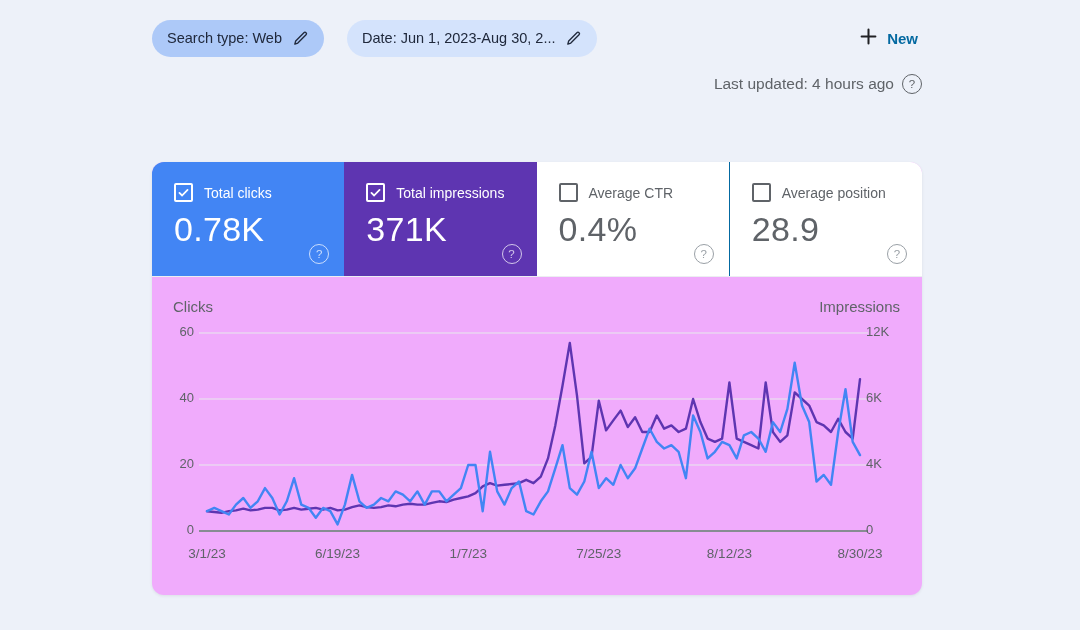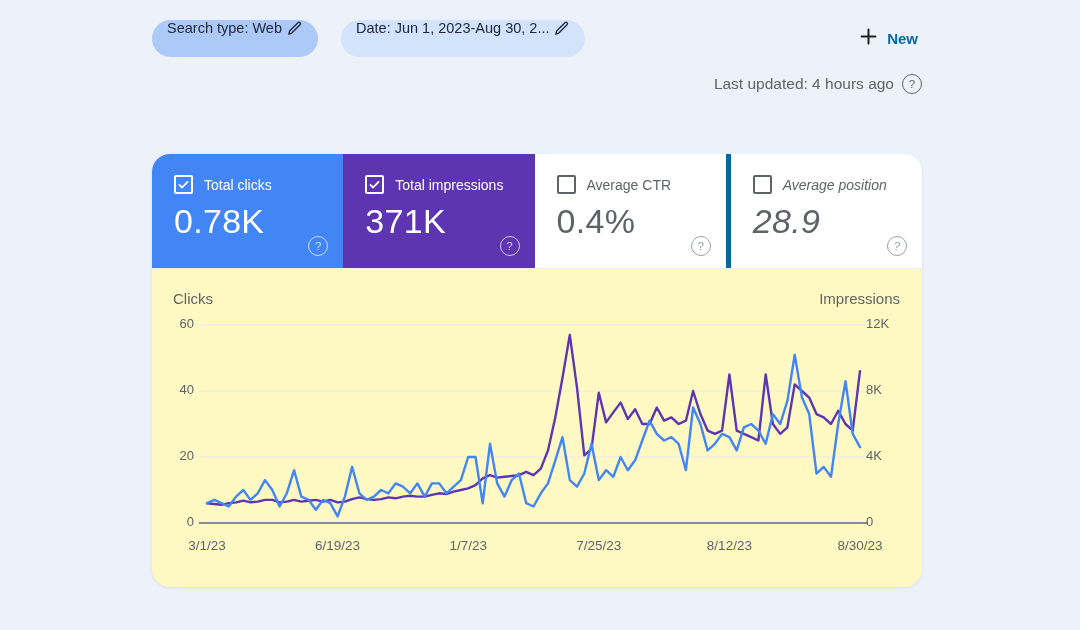--- a/index.html
+++ b/index.html
@@ -9,21 +9,21 @@
     font-family:"Liberation Sans","DejaVu Sans",sans-serif;
     -webkit-font-smoothing:antialiased;
   }
   
   .filters-row{
     position:absolute;left:152px;top:19px;width:770px;height:38px;
     display:flex;align-items:center;gap:23px;
   }
   .chip{
     height:37px;border-radius:19px;padding:0 15px;
-    display:inline-flex;gap:4px;
+    display:inline-flex;align-items:center;gap:10px;
     font-size:14.5px;font-weight:500;color:#20293c;cursor:pointer;
     white-space:nowrap;
   }
   .chip-dark{background:#adc9f8;}
   .chip-light{background:#d4e3fc;}
   .chip svg{display:block;}
   .new-button{
     margin-left:auto;display:inline-flex;align-items:center;gap:10px;
     font-size:15px;font-weight:700;color:#0369a1;cursor:pointer;padding:6px 4px;
   }
@@ -33,28 +33,28 @@
     display:flex;justify-content:flex-end;align-items:center;gap:8px;
     color:#5f6368;font-size:15.5px;
   }
   .help-circle{
     width:18px;height:18px;border-radius:50%;border:1.5px solid #5f6368;
     display:inline-flex;align-items:center;justify-content:center;
     font-size:11.5px;color:#5f6368;flex:0 0 auto;
   }
   
   .panel{
-    position:absolute;left:152px;top:154px;width:770px;height:433px;
-    background:#fef9c3;border-radius:18px;overflow:hidden;
+    position:absolute;left:152px;top:162px;width:770px;height:433px;
+    background:#f0abfc;border-radius:12px;overflow:hidden;
     box-shadow:0 1px 3px rgba(60,64,67,.10);
   }
   
   .cards-row{display:flex;height:114px;border-bottom:1px solid #eceef1;}
   .metric-card{flex:1;position:relative;padding:21px 0 0 22px;cursor:pointer;box-sizing:border-box;}
-  .metric-card.with-divider{border-left:5px solid #0369a1;font-style:italic;}
+  .metric-card.with-divider{border-left:1px solid #0369a1;}
   .card-head{display:flex;align-items:center;gap:11px;font-size:14px;}
   .cb{
     width:15px;height:15px;border:2px solid #5f6368;border-radius:2px;
     display:inline-flex;align-items:center;justify-content:center;flex:0 0 auto;
   }
   .cb svg{display:none;}
   .metric-card.checked .cb{border-color:#ffffff;}
   .metric-card.checked .cb svg{display:block;}
   .card-value{margin-top:10px;font-size:34px;line-height:1;letter-spacing:.3px;}
   .card-help{
@@ -161,21 +161,21 @@
         <line x1="47" y1="189" x2="716" y2="189" stroke="#e8eaec" stroke-width="1"></line>
         <line x1="47" y1="255" x2="716" y2="255" stroke="#878c92" stroke-width="2"></line>
         <polyline points="55.0,235.2 62.3,236.0 69.5,236.8 76.8,235.2 84.0,234.4 91.3,232.7 98.5,234.4 105.8,233.6 113.0,231.9 120.3,231.9 127.6,234.4 134.8,233.6 142.1,231.9 149.3,233.6 156.6,232.7 163.8,231.9 171.1,233.6 178.3,231.9 185.6,234.4 192.9,233.6 200.1,231.1 207.4,229.4 214.6,231.1 221.9,231.9 229.1,231.1 236.4,229.4 243.6,230.3 250.9,228.6 258.2,227.8 265.4,228.6 272.7,228.6 279.9,226.9 287.2,225.3 294.4,226.1 301.7,223.7 308.9,222.0 316.2,220.3 323.5,217.1 330.7,210.4 338.0,207.2 345.2,209.6 352.5,208.8 359.7,208.0 367.0,207.2 374.2,203.8 381.5,207.2 388.8,200.6 396.0,182.4 403.3,149.4 410.5,109.8 417.8,66.9 425.0,119.7 432.3,187.3 439.5,180.8 446.8,124.7 454.1,154.4 461.3,144.4 468.6,134.6 475.8,151.1 483.1,141.2 490.3,156.0 497.6,156.0 504.8,139.5 512.1,152.7 519.4,149.4 526.6,156.0 533.9,152.7 541.1,123.0 548.4,146.1 555.6,162.6 562.9,165.9 570.1,162.6 577.4,106.5 584.7,162.6 591.9,165.9 599.2,169.2 606.4,172.5 613.7,106.5 620.9,156.0 628.2,165.9 635.4,159.3 642.7,116.4 650.0,123.0 657.2,129.6 664.5,146.1 671.7,149.4 679.0,156.0 686.2,142.8 693.5,156.0 700.7,162.6 708.0,103.2" fill="none" stroke="#5e35b1" stroke-width="2.4" stroke-linejoin="round" stroke-linecap="round"></polyline>
         <polyline points="55.0,235.2 62.3,231.9 69.5,235.2 76.8,238.5 84.0,228.6 91.3,222.0 98.5,231.9 105.8,225.3 113.0,212.1 120.3,222.0 127.6,238.5 134.8,225.3 142.1,202.2 149.3,228.6 156.6,231.9 163.8,241.8 171.1,231.9 178.3,235.2 185.6,248.4 192.9,228.6 200.1,198.9 207.4,225.3 214.6,231.9 221.9,228.6 229.1,222.0 236.4,225.3 243.6,215.4 250.9,218.7 258.2,225.3 265.4,215.4 272.7,228.6 279.9,215.4 287.2,215.4 294.4,225.3 301.7,218.7 308.9,212.1 316.2,189.0 323.5,189.0 330.7,235.2 338.0,175.8 345.2,215.4 352.5,228.6 359.7,212.1 367.0,205.5 374.2,235.2 381.5,238.5 388.8,225.3 396.0,215.4 403.3,192.3 410.5,169.2 417.8,212.1 425.0,218.7 432.3,205.5 439.5,175.8 446.8,212.1 454.1,202.2 461.3,208.8 468.6,189.0 475.8,202.2 483.1,192.3 490.3,172.5 497.6,152.7 504.8,165.9 512.1,172.5 519.4,169.2 526.6,175.8 533.9,202.2 541.1,139.5 548.4,156.0 555.6,182.4 562.9,175.8 570.1,165.9 577.4,169.2 584.7,182.4 591.9,159.3 599.2,156.0 606.4,162.6 613.7,175.8 620.9,146.1 628.2,156.0 635.4,132.9 642.7,86.7 650.0,129.6 657.2,146.1 664.5,205.5 671.7,198.9 679.0,208.8 686.2,156.0 693.5,113.1 700.7,165.9 708.0,179.1" fill="none" stroke="#4285f4" stroke-width="2.4" stroke-linejoin="round" stroke-linecap="round"></polyline>
       </svg>
   <div class="ytick-left" style="top: 48px;">60</div>
       <div class="ytick-left" style="top: 114px;">40</div>
       <div class="ytick-left" style="top: 180px;">20</div>
       <div class="ytick-left" style="top: 246px;">0</div>
       <div class="ytick-right" style="top: 48px;">12K</div>
-      <div class="ytick-right" style="top: 114px;">8K</div>
+      <div class="ytick-right" style="top: 114px;">6K</div>
       <div class="ytick-right" style="top: 180px;">4K</div>
       <div class="ytick-right" style="top: 246px;">0</div>
       <div class="xtick" style="left: 23px;">3/1/23</div>
       <div class="xtick" style="left: 153.6px;">6/19/23</div>
       <div class="xtick" style="left: 284.2px;">1/7/23</div>
       <div class="xtick" style="left: 414.8px;">7/25/23</div>
       <div class="xtick" style="left: 545.4px;">8/12/23</div>
       <div class="xtick" style="left: 676px;">8/30/23</div>
     </div>
 

